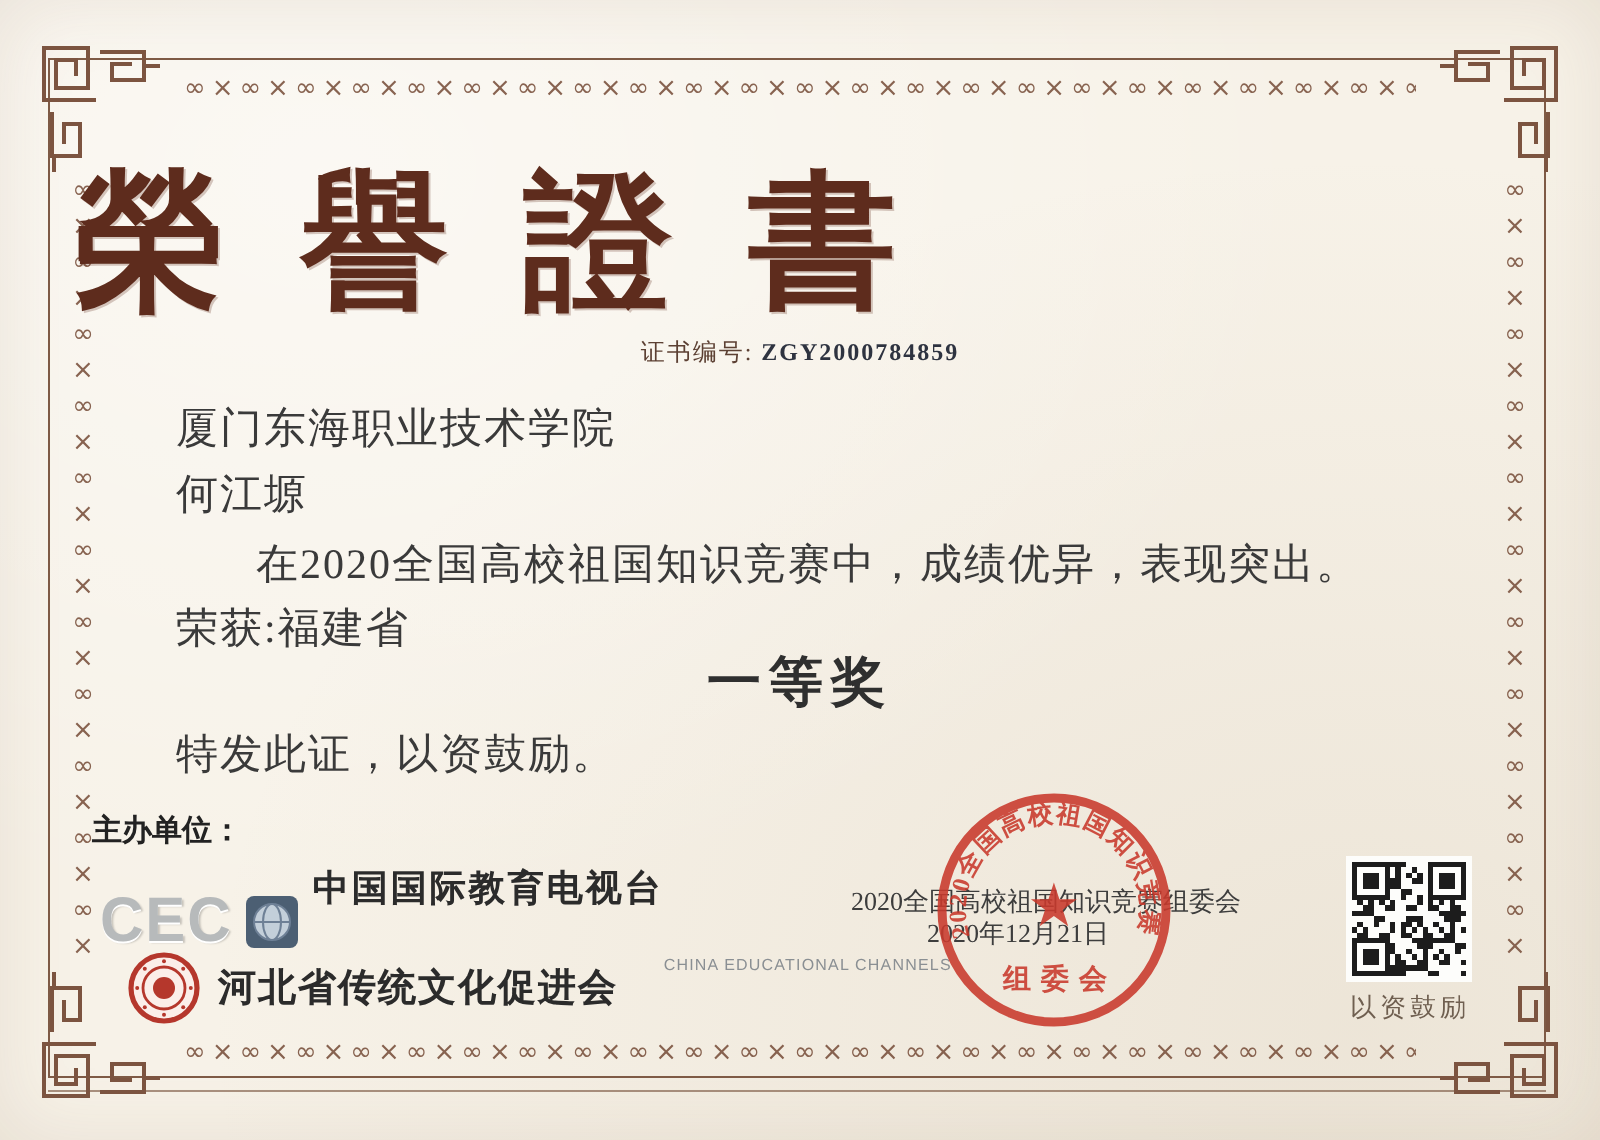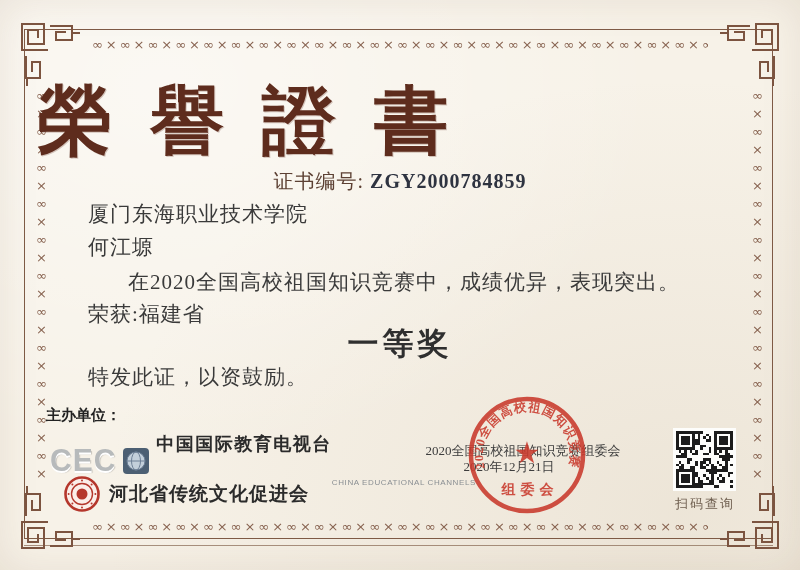--- a/index.html
+++ b/index.html
@@ -43,30 +43,30 @@
   .corner-br{right:14px;bottom:18px;transform:scale(-1,-1);}
   
   .title{
     position:absolute;top:72px;left:0;width:100%;text-align:left;
     font-size:74px;font-weight:bold;color:#5e2c1d;
     letter-spacing:38px;padding-left:38px;box-sizing:border-box;
     text-shadow:1px 1px 0 rgba(94,44,29,.25);
   }
   .cert-no{
     position:absolute;top:168px;left:0;width:100%;text-align:center;
-    font-size:20px;color:#5c4033;letter-spacing:1px;
+    font-size:12px;color:#5c4033;letter-spacing:1px;
   }
   .cert-no .num{color:#2e3340;font-weight:bold;}
   
   .line{position:absolute;font-size:21px;color:#3a3a3a;letter-spacing:1px;}
   .l-school{left:88px;top:200px;}
   .l-name{left:88px;top:233px;}
   .l-statement{left:128px;top:268px;}
   .l-award{left:88px;top:300px;}
-  .l-prize{left:0;top:323px;width:100%;text-align:center;font-size:31px;font-weight:bold;color:#2f2f2f;letter-spacing:4px;}
+  .l-prize{left:0;top:323px;width:100%;text-align:center;font-size:27px;font-weight:bold;color:#2f2f2f;letter-spacing:4px;}
   .l-closing{left:88px;top:363px;}
   
   .org-label{position:absolute;left:46px;top:406px;font-size:15px;font-weight:bold;color:#222;
     font-family:Liberation Sans, sans-serif;}
   .cetv-row{position:absolute;left:50px;top:435px;display:flex;align-items:center;gap:7px;}
   .cec-abbr{
     font-family:"Liberation Sans","DejaVu Sans",sans-serif;
     font-size:30px;font-weight:bold;color:#b7babb;letter-spacing:1px;
     transform:scaleY(1.05);text-shadow:0 1px 0 #fff,1px 1px 1px rgba(0,0,0,.2);
   }
@@ -407,15 +407,15 @@
       <rect x="4" y="20" width="1" height="1" fill="#1c1c1c"></rect>
       <rect x="5" y="20" width="1" height="1" fill="#1c1c1c"></rect>
       <rect x="6" y="20" width="1" height="1" fill="#1c1c1c"></rect>
       <rect x="7" y="20" width="1" height="1" fill="#1c1c1c"></rect>
       <rect x="8" y="20" width="1" height="1" fill="#1c1c1c"></rect>
       <rect x="9" y="20" width="1" height="1" fill="#1c1c1c"></rect>
       <rect x="14" y="20" width="1" height="1" fill="#1c1c1c"></rect>
       <rect x="15" y="20" width="1" height="1" fill="#1c1c1c"></rect>
       <rect x="20" y="20" width="1" height="1" fill="#1c1c1c"></rect>
     </svg>
-  <div class="qr-caption">扫码查询</div>
+  <div class="qr-caption">以资鼓励</div>
 
 </div>
 
 </body></html>

